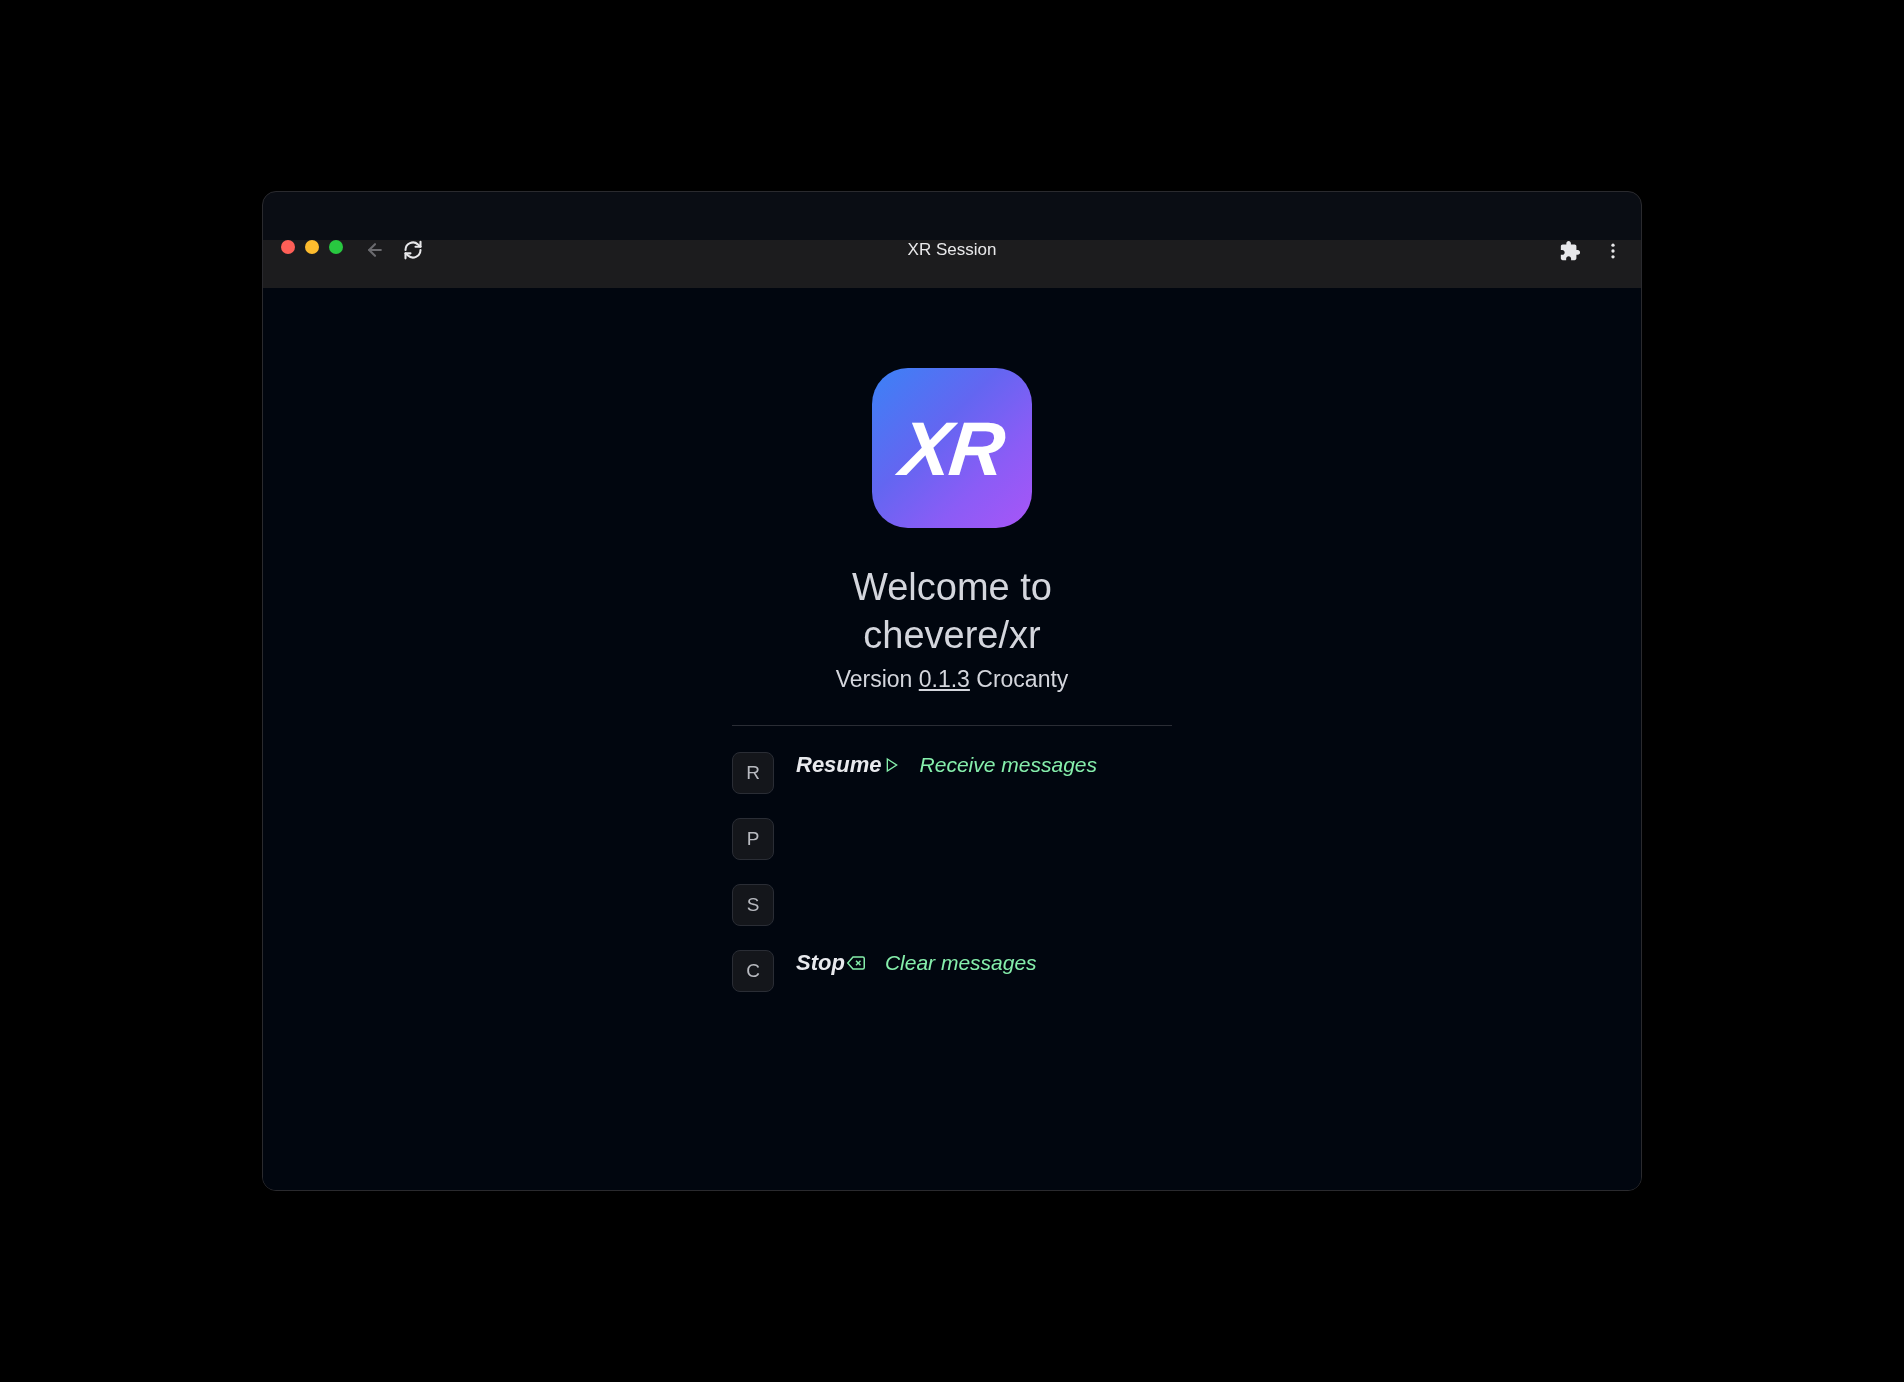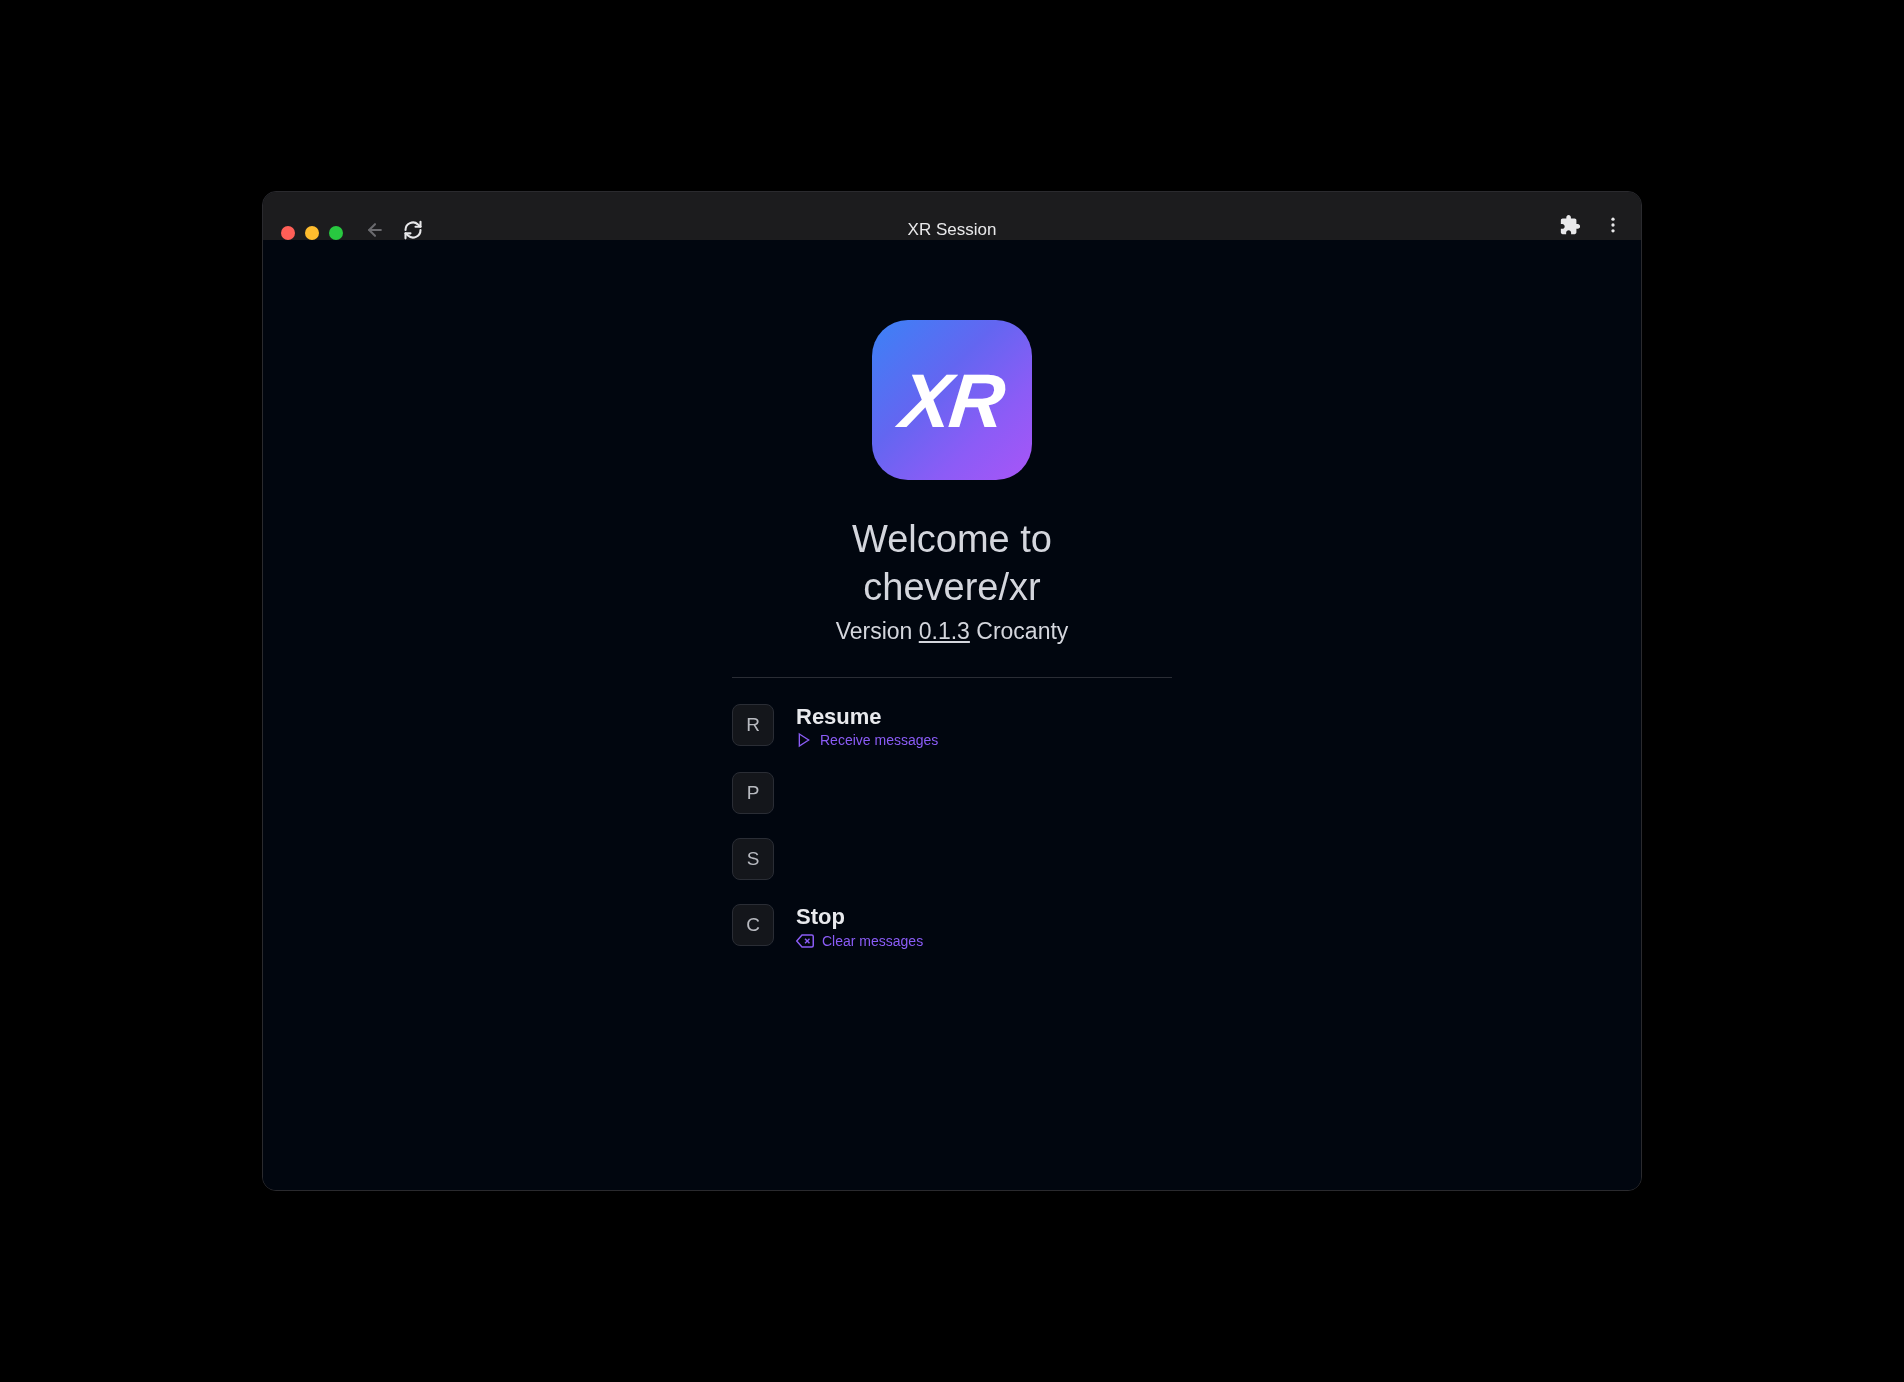--- a/index.html
+++ b/index.html
@@ -27,23 +27,24 @@
       box-shadow: 0 20px 80px rgba(0,0,0,0.6);
       border: 1px solid #2a2a2e;
       display: flex;
       flex-direction: column;
     }
     
     .titlebar {
       height: 48px;
       background: #1c1c1e;
       display: flex;
-      align-items: flex-end;
+      align-items: flex-start;
       padding: 0 18px;
       position: relative;
+      margin-top: 48px;
     }
     
     .traffic-lights {
       display: flex;
       gap: 10px;
     }
     
     .traffic-light {
       width: 14px;
       height: 14px;
@@ -170,36 +171,37 @@
       align-items: center;
       justify-content: center;
       color: #b8bac0;
       font-size: 19px;
       font-weight: 500;
       flex-shrink: 0;
     }
     
     .shortcut-info {
       display: flex;
-      flex-direction: column;
+      flex-direction: row;
       gap: 2px;
+      font-style: italic;
     }
     
     .shortcut-title {
       color: #e8e9ed;
       font-size: 22px;
       font-weight: 700;
     }
     
     .shortcut-desc {
-      color: #8b5cf6;
-      font-size: 14px;
-      display: flex;
-      align-items: center;
-      gap: 8px;
+      color: #86efac;
+      font-size: 21px;
+      display: flex;
+      align-items: center;
+      gap: 20px;
     }
     
     .desc-icon {
       display: inline-flex;
       align-items: center;
       justify-content: center;
     }
   </style>
 </head>
 <body>

